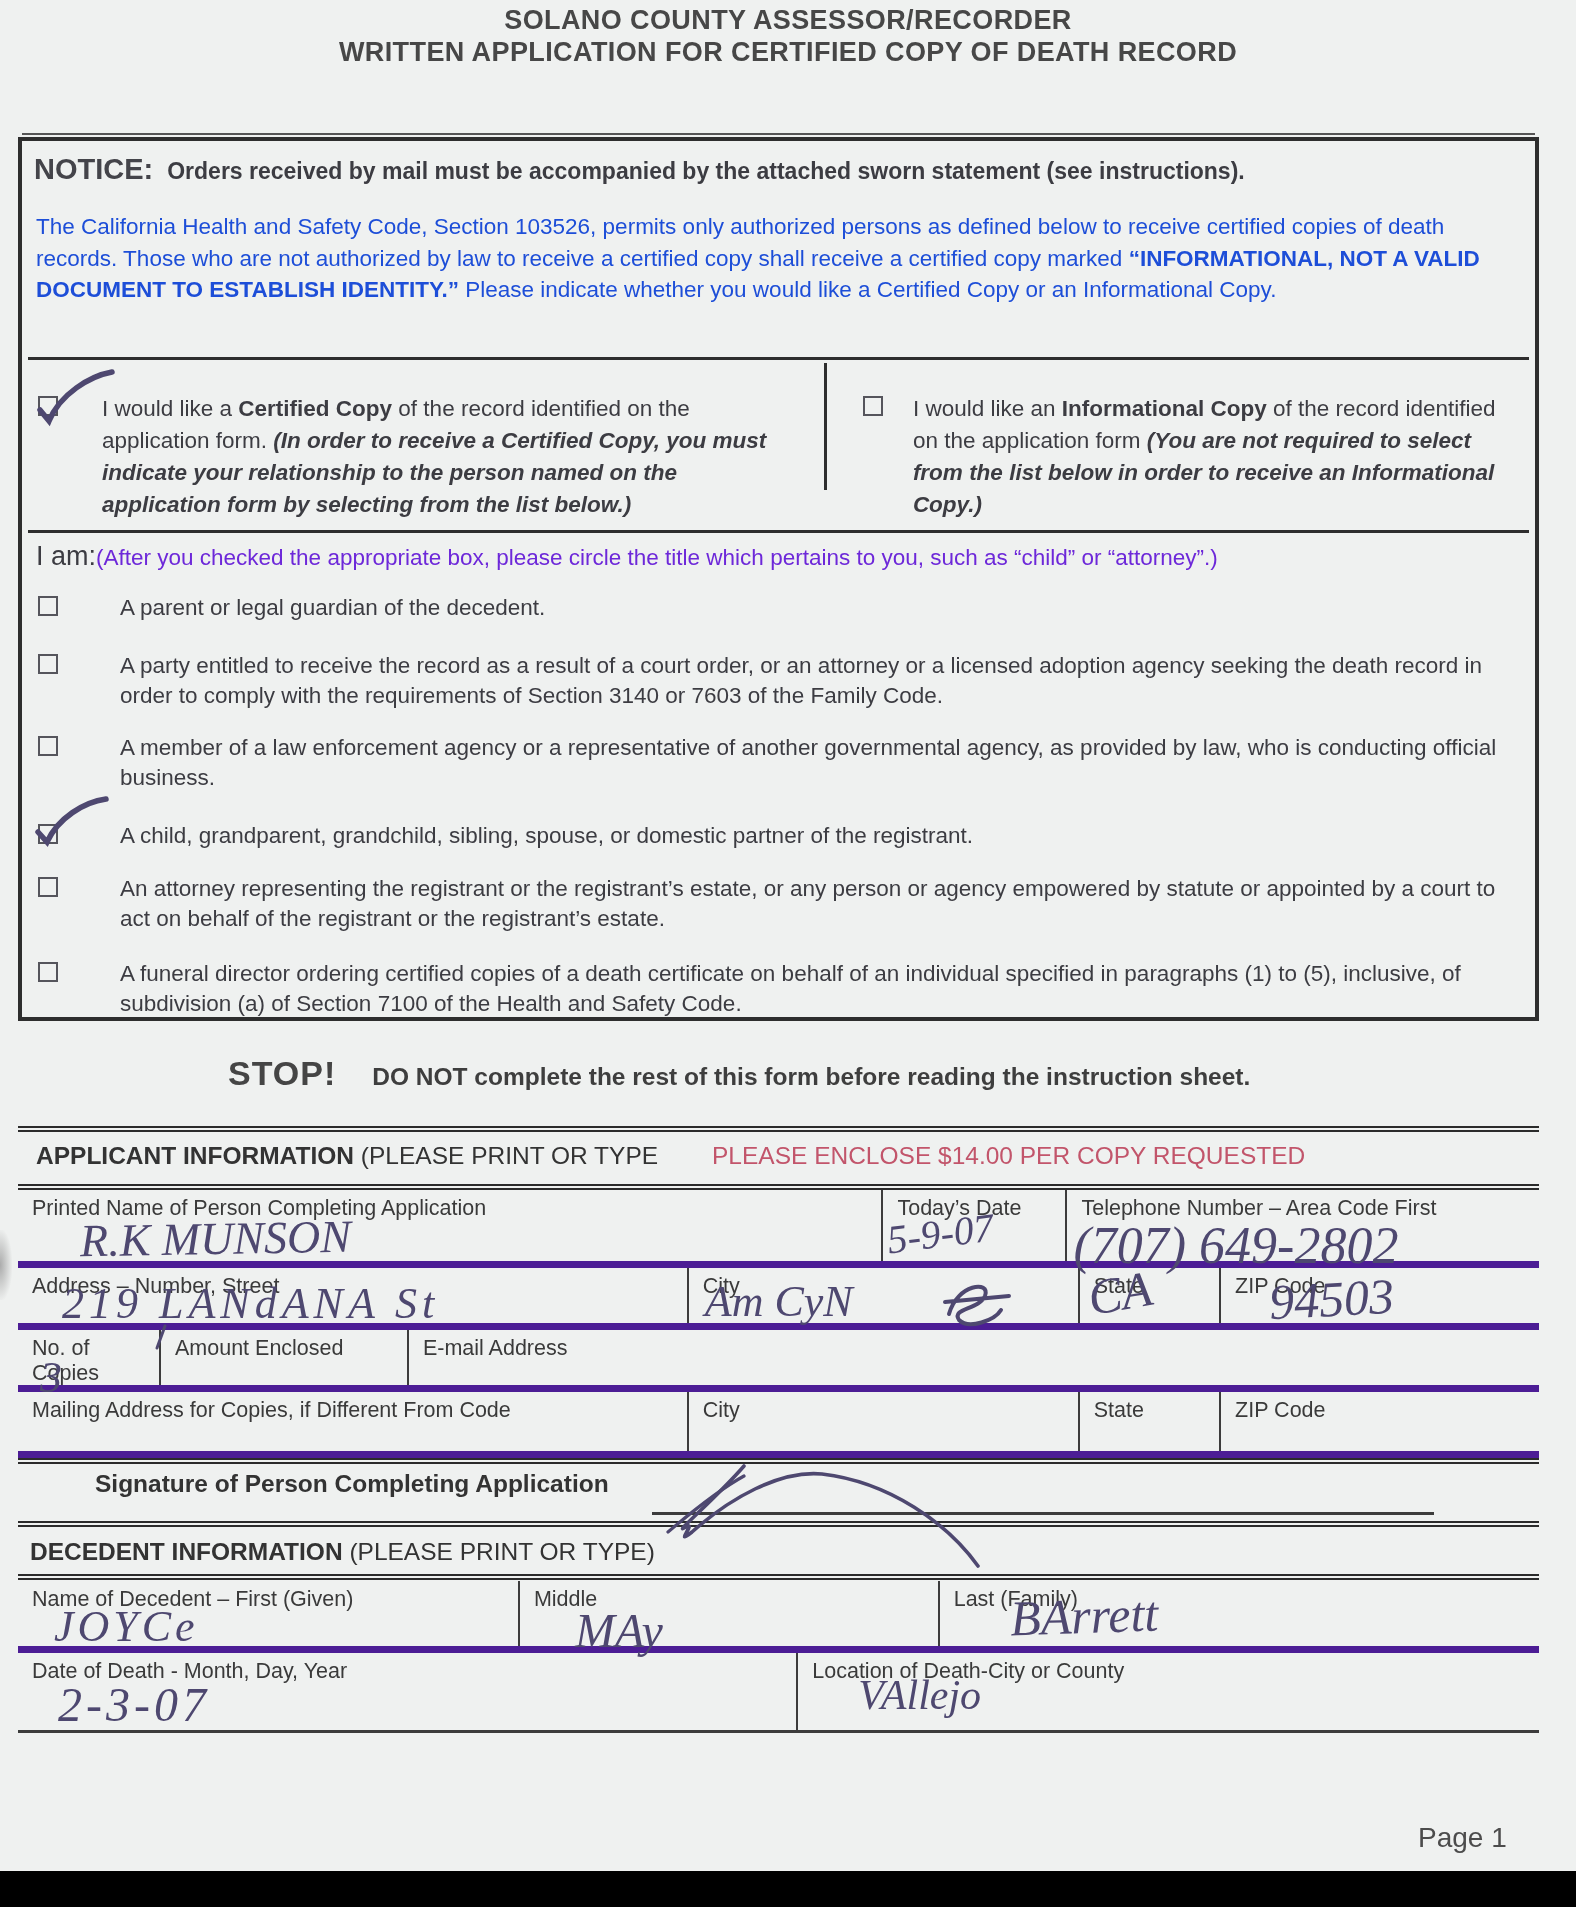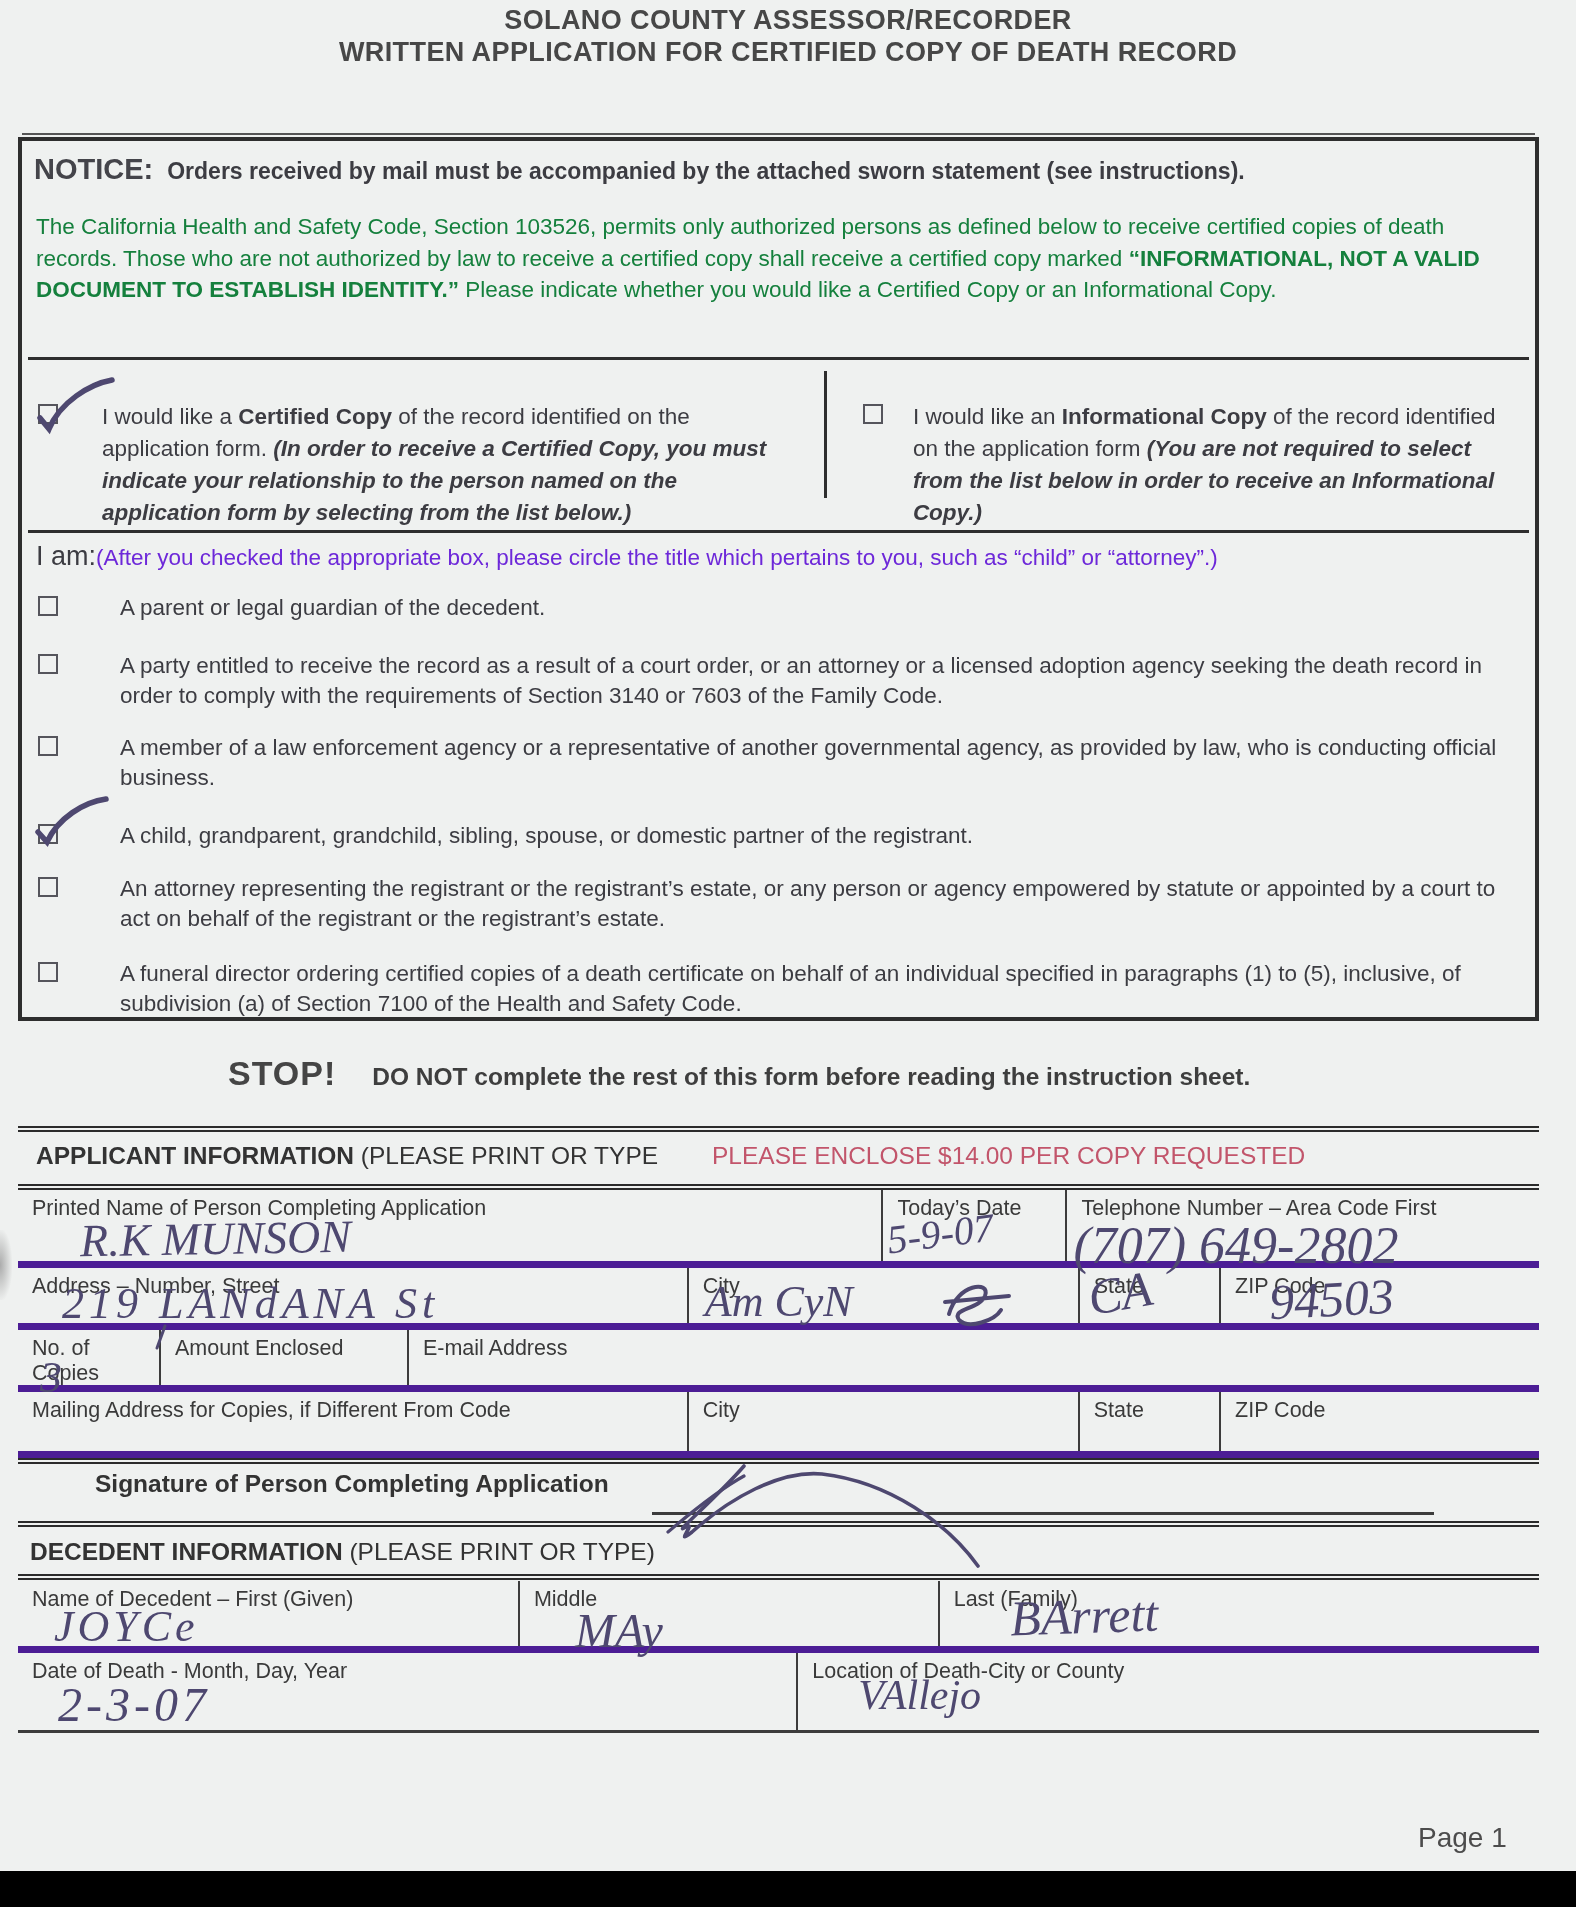--- a/index.html
+++ b/index.html
@@ -17,24 +17,24 @@
   .t1{top:5px;} .t2{top:37px;}
 
   
   .notice-box{position:absolute;left:18px;top:137px;width:1521px;height:884px;
     border:4px solid #2e2e2e;box-sizing:border-box;}
   .notice-box::before{content:"";position:absolute;left:0;right:0;top:-8px;border-top:2px solid #555;}
   .notice-head{position:absolute;left:12px;top:12px;right:14px;white-space:nowrap;}
   .notice-label{font-size:29px;font-weight:bold;color:#44444a;}
   .notice-headline{font-size:23px;font-weight:bold;margin-left:14px;color:#3c3c42;}
   .notice-body{position:absolute;left:14px;top:70px;right:22px;
-    font-size:22.5px;line-height:1.4;color:#15803d;}
+    font-size:22.5px;line-height:1.4;color:#1d4ed8;}
   .bx-div{position:absolute;left:6px;right:6px;border-top:3px solid #2e2e2e;}
   .div1{top:216px;} .div2{top:389px;}
-  .cols{position:absolute;left:0;right:0;top:230px;height:127px;display:flex;border-radius:32px;}
+  .cols{position:absolute;left:0;right:0;top:222px;height:127px;display:flex;border-radius:32px;}
   .col-left{width:53%;box-sizing:border-box;position:relative;padding:30px 24px 0 16px;}
   .col-right{width:47%;box-sizing:border-box;border-left:3px solid #2e2e2e;position:relative;padding:30px 24px 0 36px;}
   .choice-row{display:flex;}
   .choice-row .txt{margin-left:44px;font-size:22.5px;line-height:1.42;color:#3c3c42;}
   .col-right .choice-row .txt{margin-left:30px;}
   b.seg{font-weight:bold;}
   i.seg{font-weight:bold;font-style:italic;}
 
   
   .cb{position:relative;flex:0 0 20px;width:20px;height:20px;margin-top:3px;

